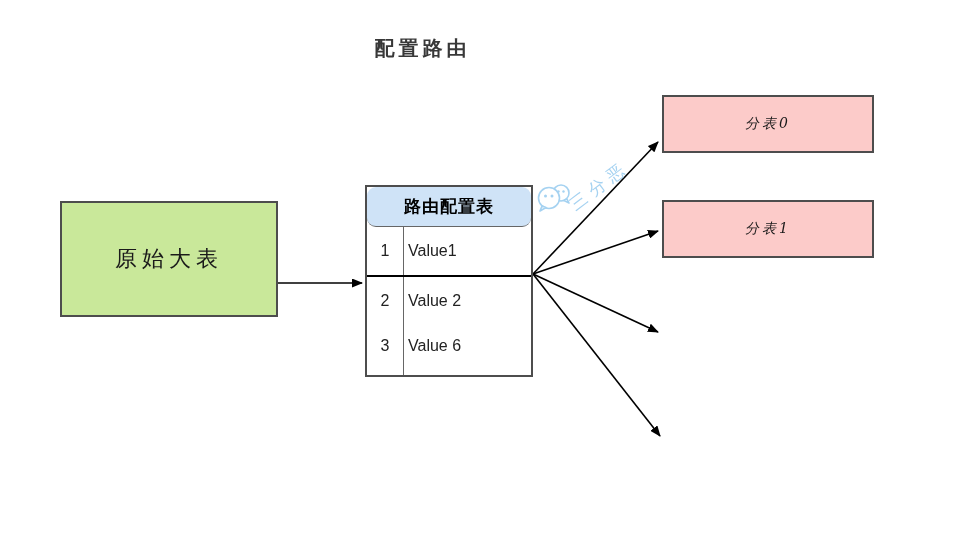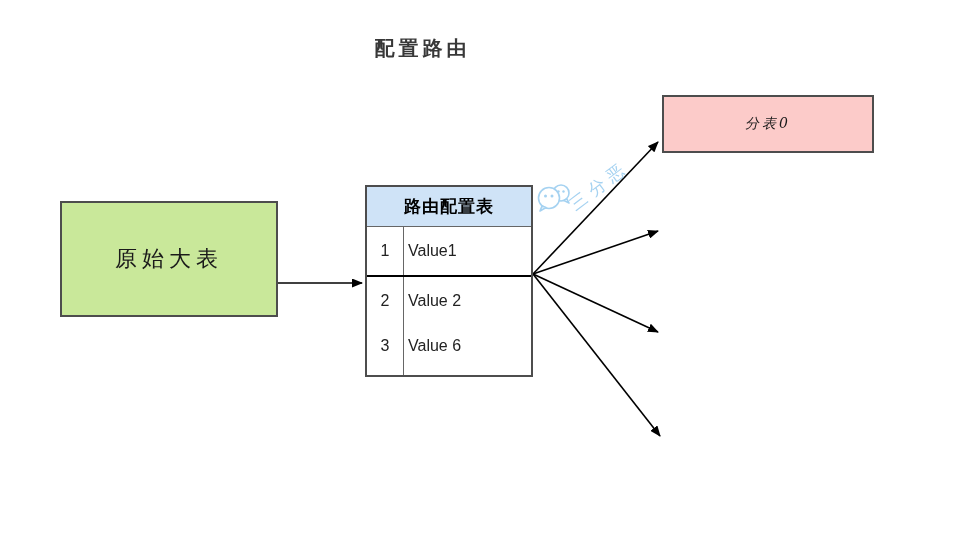--- a/index.html
+++ b/index.html
@@ -66,20 +66,21 @@
     flex: 0 0 39px;
     background: #cfe3f7;
     border-bottom: 1px solid #666666;
     display: flex;
     align-items: center;
     justify-content: center;
     font-weight: bold;
     font-size: 17px;
     color: #000000;
     letter-spacing: 1px;
+    border-radius: 9px;
   }
   .routing-table .trow {
     display: flex;
     align-items: stretch;
     flex: 0 0 48px;
   }
   .routing-table .trow.last { flex: 1 1 auto; }
   .routing-table .trow.divider { border-bottom: 2px solid #000000; }
   .routing-table .cell-key {
     flex: 0 0 36px;
@@ -154,20 +155,23 @@
     </div>
     <div class="trow last">
       <div class="cell-key">3</div>
       <div class="cell-value">Value 6</div>
     </div>
   </div>
 
   <div class="node shard-box shard-0">
     <span>分表0</span>
   </div>
+  <div class="node shard-box shard-1">
+    <span>分表1</span>
+  </div>
 
   <div class="watermark">
     <svg class="wm-icon" width="38" height="32" viewBox="0 0 38 32">
       <g stroke="#a5d2f1" stroke-width="1.6" fill="#ffffff">
         <circle cx="25" cy="11" r="8"></circle>
         <path d="M31,17 L33,21 L28,18.5 z" stroke-linejoin="round"></path>
         <circle cx="13" cy="16" r="10.5"></circle>
         <path d="M6,24 L4,29 L10,25.5 z" stroke-linejoin="round"></path>
       </g>
       <g fill="#a5d2f1" stroke="none">

